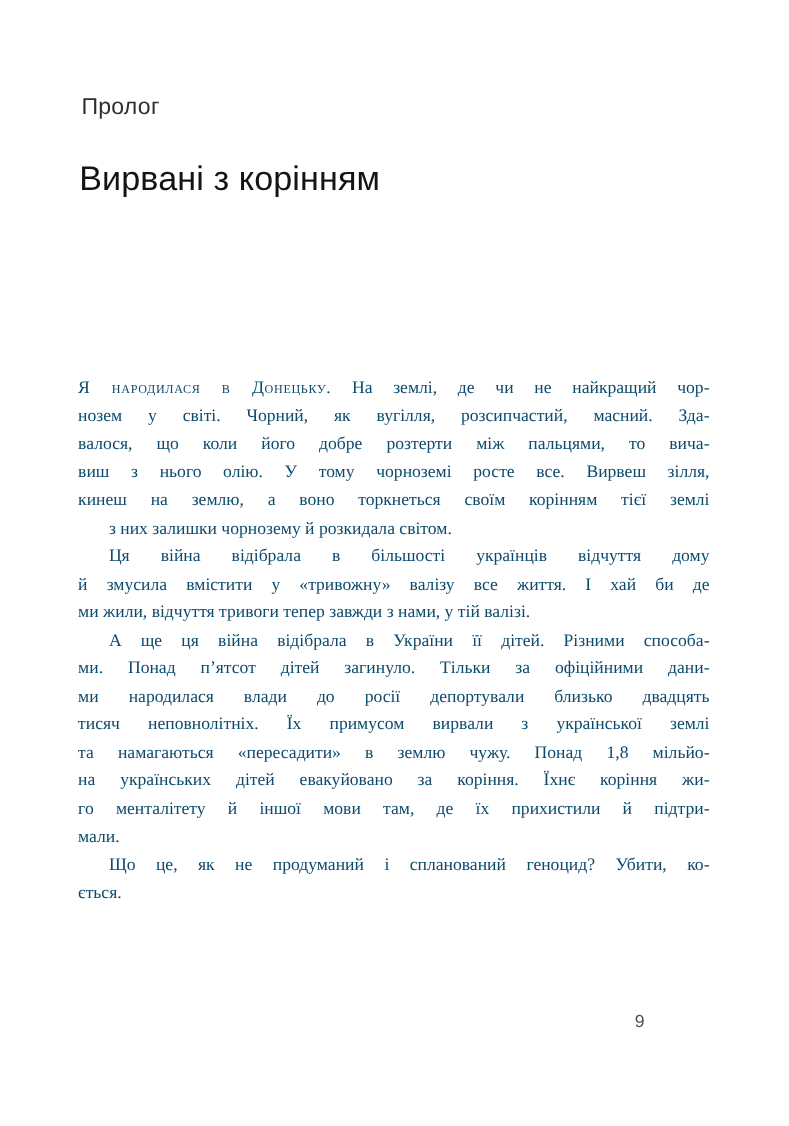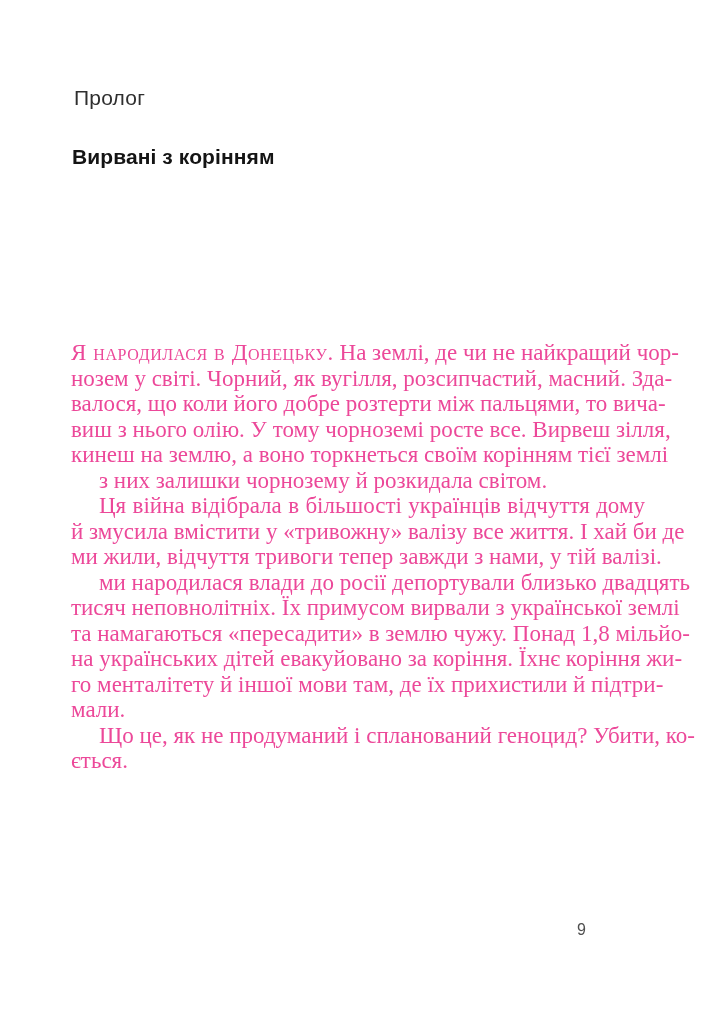--- a/index.html
+++ b/index.html
@@ -25,34 +25,34 @@
     line-height: 1.2;
     color: #2f2f2f;
     letter-spacing: 0.2px;
   }
   .title {
     position: absolute;
     left: 72px;
     top: 145px;
     margin: 0;
     font-family: "Liberation Sans", sans-serif;
-    font-size: 21px;
-    font-weight: 700;
+    font-size: 31px;
+    font-weight: 400;
     line-height: 1.15;
     color: #141414;
     letter-spacing: 0.1px;
   }
   .body-text {
     position: absolute;
     left: 71px;
     right: 72px;
     top: 340px;
-    font-size: 23px;
+    font-size: 16px;
     line-height: 25.5px;
-    color: #ec4899;
+    color: #0c4a6e;
   }
   .para { margin: 0; }
   .line {
     text-align: justify;
     text-align-last: justify;
     white-space: nowrap;
   }
   .line.last {
     text-align-last: left;
   }
@@ -89,20 +89,22 @@
       </div>
       <div class="para indent">
         <div class="line last">з них залишки чорнозему й розкидала світом.</div>
       </div>
       <div class="para indent">
         <div class="line">Ця війна відібрала в більшості українців відчуття дому</div>
         <div class="line">й змусила вмістити у «тривожну» валізу все життя. І хай би де</div>
         <div class="line last">ми жили, відчуття тривоги тепер завжди з нами, у тій валізі.</div>
       </div>
       <div class="para indent">
+        <div class="line">А ще ця війна відібрала в України її дітей. Різними способа-</div>
+        <div class="line">ми. Понад п’ятсот дітей загинуло. Тільки за офіційними дани-</div>
         <div class="line">ми народилася влади до росії депортували близько двадцять</div>
         <div class="line">тисяч неповнолітніх. Їх примусом вирвали з української землі</div>
         <div class="line">та намагаються «пересадити» в землю чужу. Понад 1,8 мільйо-</div>
         <div class="line">на українських дітей евакуйовано за коріння. Їхнє коріння жи-</div>
         <div class="line">го менталітету й іншої мови там, де їх прихистили й підтри-</div>
         <div class="line last">мали.</div>
       </div>
       <div class="para indent">
         <div class="line">Що це, як не продуманий і спланований геноцид? Убити, ко-</div>
         <div class="line last">ється.</div>

